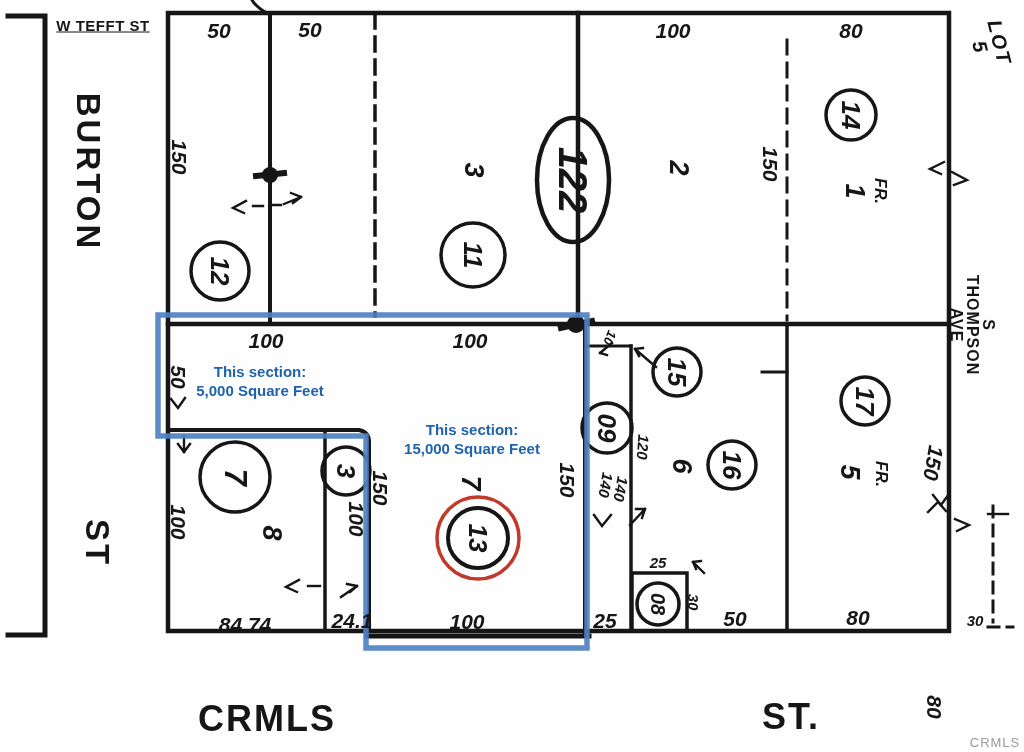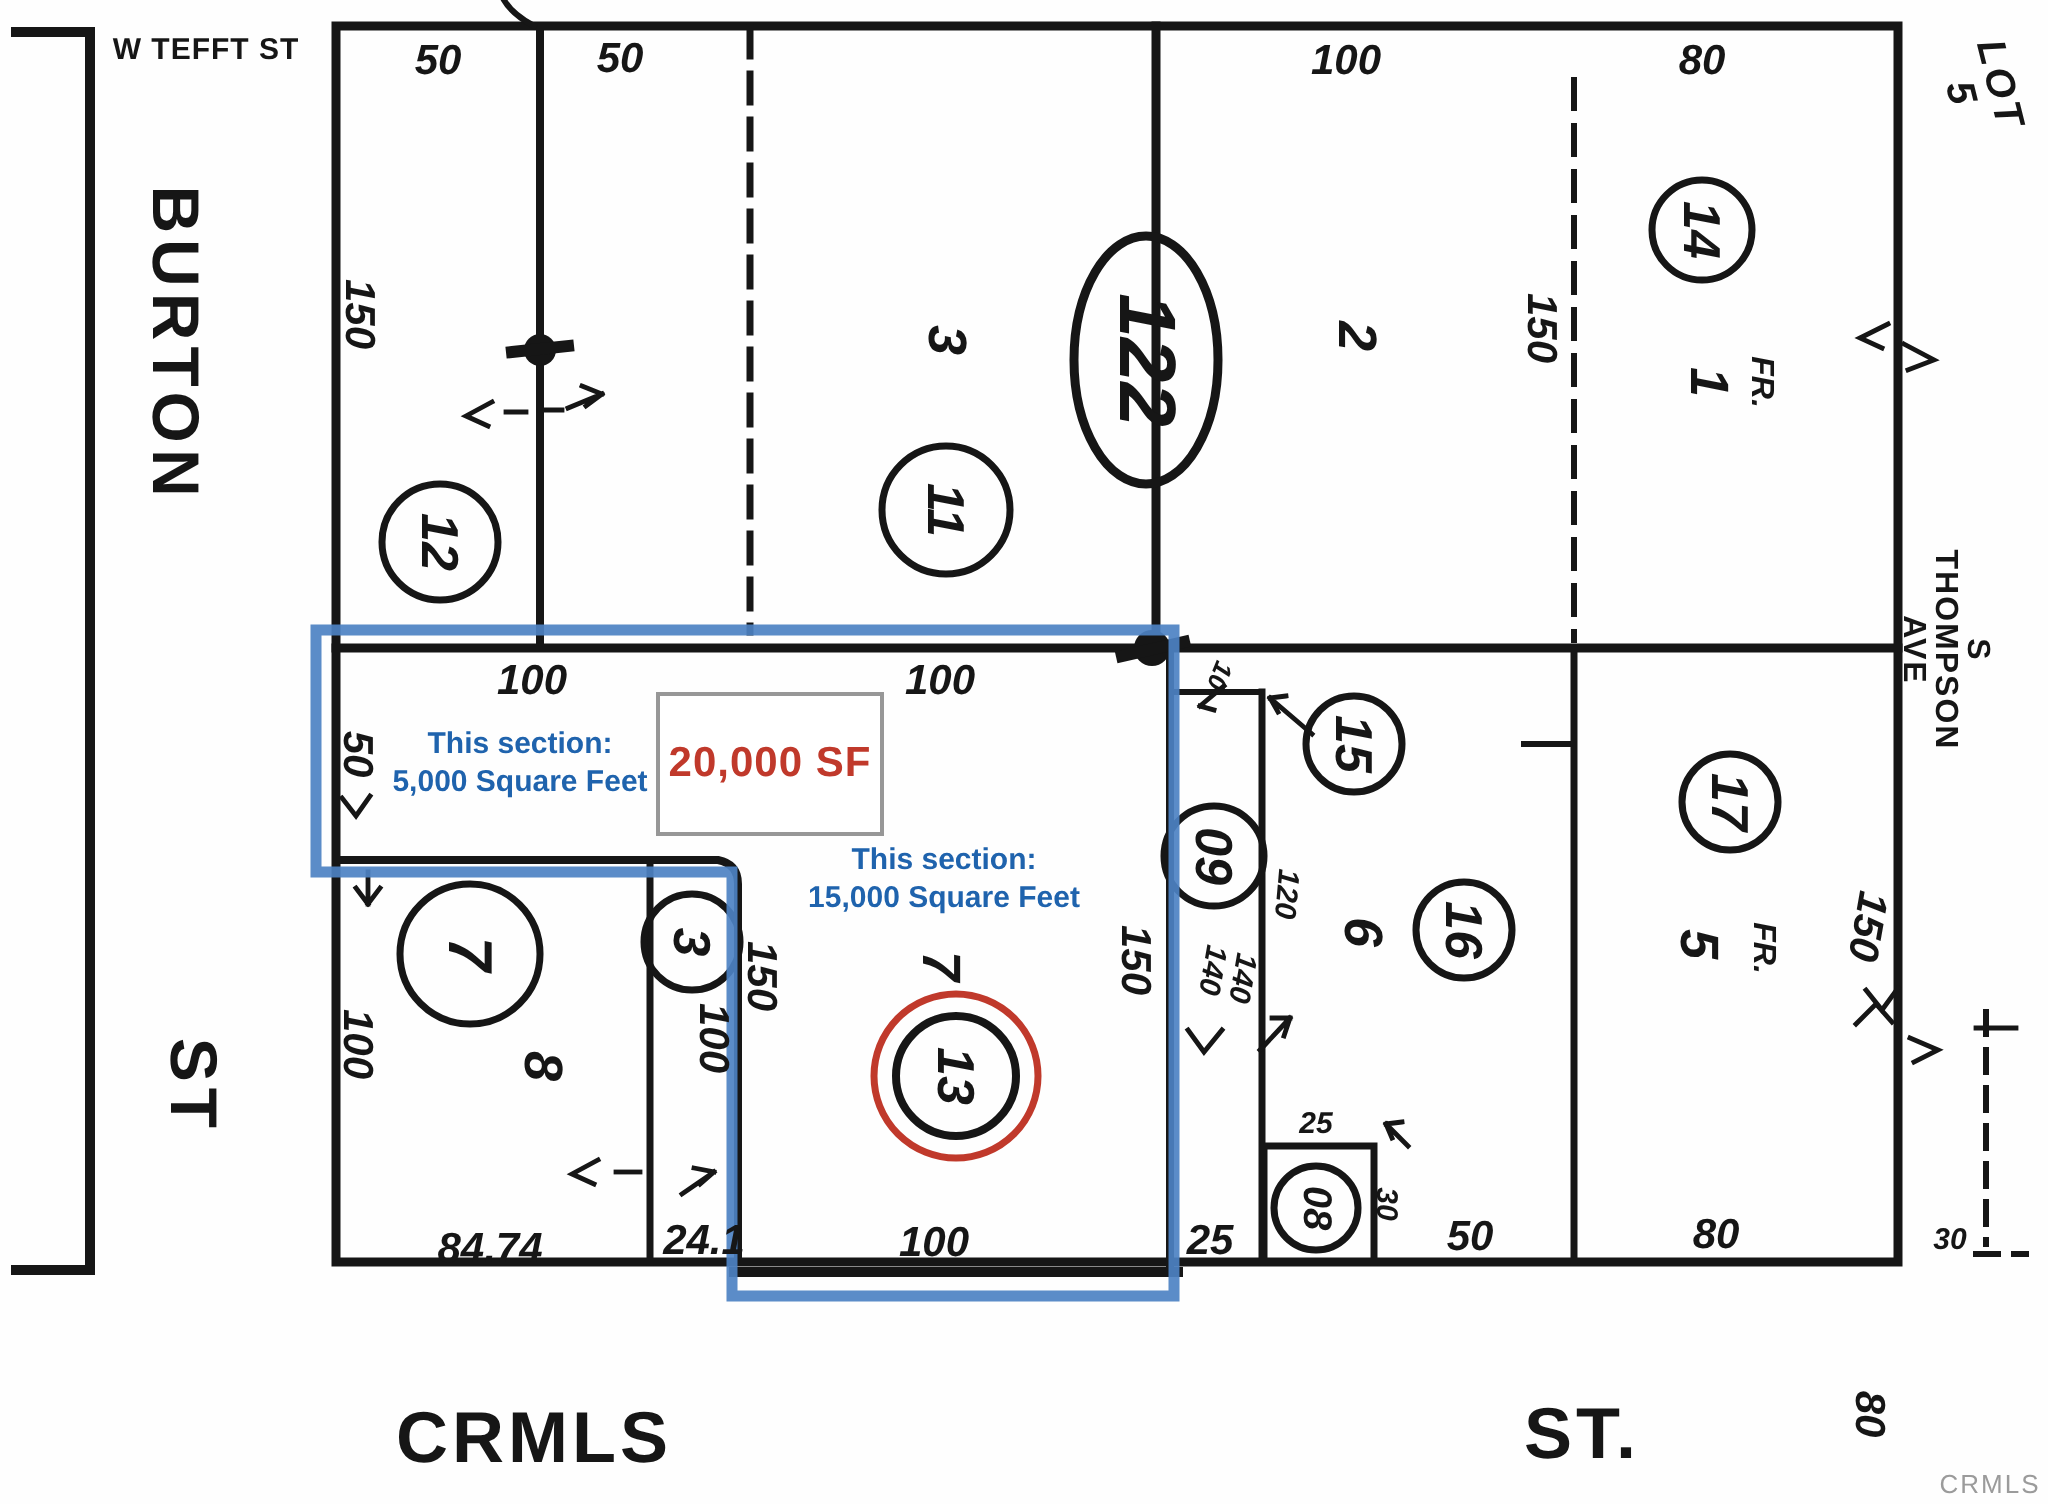--- a/index.html
+++ b/index.html
@@ -17,21 +17,21 @@
   .lbl{position:absolute;color:var(--ink);white-space:pre-line;text-align:center;line-height:1.1;}
   .dim  {font:italic 700 21px/1.05 "Liberation Sans",sans-serif;}
   .dimS {font:italic 700 15px/1 "Liberation Sans",sans-serif;}
   .dimXS{font:italic 700 13px/1 "Liberation Sans",sans-serif;}
   .lot  {font:italic 700 27px/1 "Liberation Sans",sans-serif;}
   .lotS {font:italic 700 16px/1 "Liberation Sans",sans-serif;}
   .circ {font:italic 700 26px/1 "Liberation Sans",sans-serif;}
   .circS{font:italic 700 20px/1 "Liberation Sans",sans-serif;}
   .circB{font:italic 700 31px/1 "Liberation Sans",sans-serif;}
   .circL{font:italic 700 40px/1 "Liberation Sans",sans-serif;}
-  .streetSm{font:700 15px/1 "Liberation Sans",sans-serif;letter-spacing:.5px;}
+  .streetSm{font:700 15px/1 "Liberation Sans",sans-serif;letter-spacing:.5px;text-decoration:underline;}
   .streetLg{font:700 33px/1 "Liberation Sans",sans-serif;letter-spacing:3px;}
   .streetXL{font:700 36px/1 "Liberation Sans",sans-serif;letter-spacing:2px;}
   .ave  {font:700 16px/1 "Liberation Sans",sans-serif;letter-spacing:1px;}
   .lot5 {font:italic 700 20px/1 "Liberation Sans",sans-serif;letter-spacing:2px;}
   .ann  {font:700 15px/1.25 "Liberation Sans",sans-serif;color:var(--annotation-blue);}
   .wm   {font:400 13px/1 "Liberation Sans",sans-serif;color:var(--watermark-gray);letter-spacing:1px;}
 </style>
 </head>
 <body>
 
@@ -101,23 +101,20 @@
         <path d="M704,573 L693,562 M693,562 L701,561 M693,562 L696,569"></path>
         <path d="M933,495 L941,505 L949,494"></path>
       </g>
 
       <circle cx="478" cy="538" r="41" stroke="#c0392b" stroke-width="3.5"></circle>
 
       <path d="M158,315 H587 V648 H366 V436 H158 Z" stroke="#4d82c3" stroke-width="5.5" opacity="0.92"></path>
     </g>
   </svg>
 
-  <div class="sfbox">
-    <span>20,000 SF</span>
-  </div>
 
   <div id="labels">
       <div class="lbl streetSm" style="left: 103px; top: 25px; transform: translate(-50%, -50%) rotate(0deg);">W TEFFT ST</div>
       <div class="lbl dim" style="left: 219px; top: 31px; transform: translate(-50%, -50%) rotate(0deg);">50</div>
       <div class="lbl dim" style="left: 310px; top: 30px; transform: translate(-50%, -50%) rotate(0deg);">50</div>
       <div class="lbl dim" style="left: 673px; top: 31px; transform: translate(-50%, -50%) rotate(0deg);">100</div>
       <div class="lbl dim" style="left: 851px; top: 31px; transform: translate(-50%, -50%) rotate(0deg);">80</div>
       <div class="lbl streetLg" style="left: 88px; top: 172px; transform: translate(-50%, -50%) rotate(90deg);">BURTON</div>
       <div class="lbl streetLg" style="left: 97px; top: 543px; transform: translate(-50%, -50%) rotate(90deg);">ST</div>
       <div class="lbl streetXL" style="left: 267px; top: 719px; transform: translate(-50%, -50%) rotate(0deg);">CRMLS</div>

